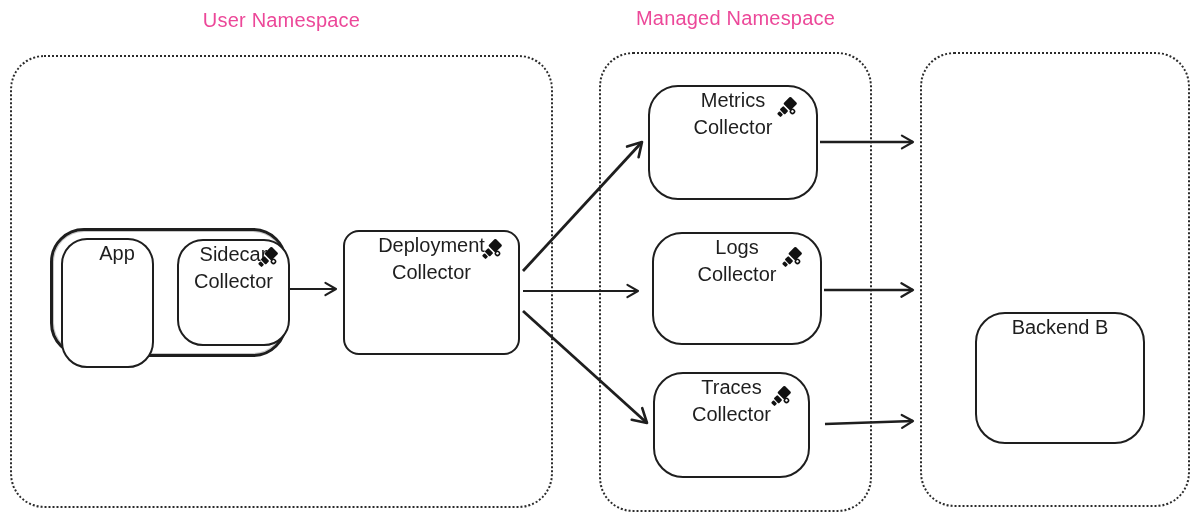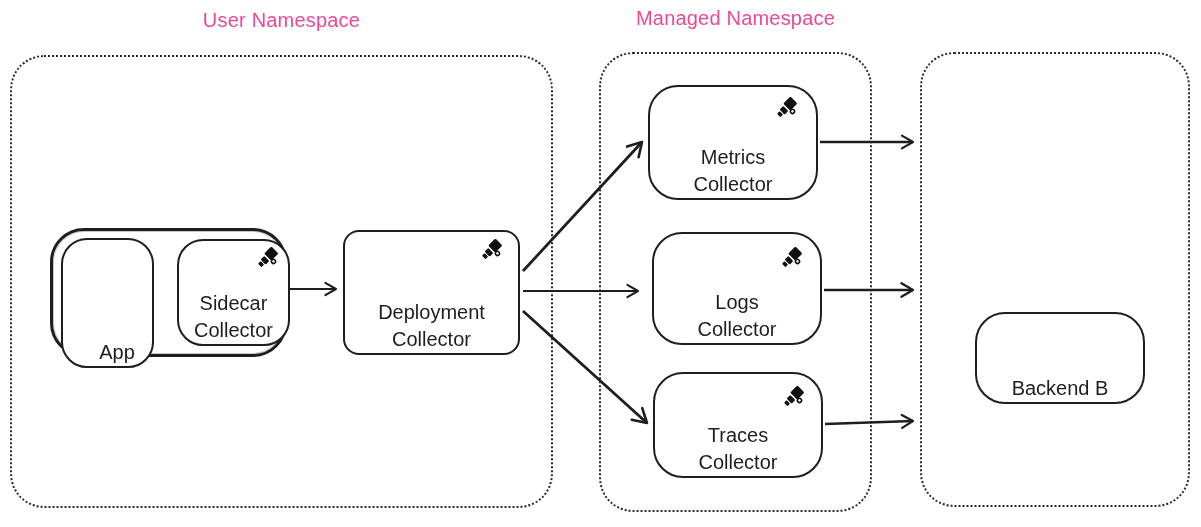--- a/index.html
+++ b/index.html
@@ -28,21 +28,21 @@
     line-height: 26px;
     color: #ec4899;
     letter-spacing: 0.2px;
   }
   .node {
     position: absolute;
     background: #ffffff;
     border: 2.5px solid #1e1e1e;
     border-radius: 30px;
     display: flex;
-    align-items: flex-end;
+    align-items: flex-start;
     justify-content: center;
     text-align: center;
     z-index: 2;
   }
   .node .label {
     font-size: 20px;
     line-height: 27px;
     white-space: pre-line;
     color: #1e1e1e;
   }
@@ -153,31 +153,31 @@
         <rect x="1.4" y="10.2" width="3.4" height="4.6" rx="0.9" fill="#111"></rect>
         <rect x="5.8" y="9.2" width="4.8" height="6.6" rx="1" fill="#111"></rect>
         <rect x="12" y="7.6" width="9.4" height="9.2" rx="1.2" fill="#111"></rect>
         <circle cx="13" cy="18.8" r="1.9" fill="none" stroke="#111" stroke-width="1.4"></circle>
       </g>
     </svg>
     <span class="label">Logs
 Collector</span>
   </div>
 
-  <div class="node" style="left:653px; top:372px; width:170px; height:106px;">
+  <div class="node" style="left:653px; top:372px; width:157px; height:106px;">
     <svg class="tele-icon" style="top:9px; right:14px;" viewBox="0 0 24 24">
       <g transform="rotate(-45 12 12)">
         <rect x="1.4" y="10.2" width="3.4" height="4.6" rx="0.9" fill="#111"></rect>
         <rect x="5.8" y="9.2" width="4.8" height="6.6" rx="1" fill="#111"></rect>
         <rect x="12" y="7.6" width="9.4" height="9.2" rx="1.2" fill="#111"></rect>
         <circle cx="13" cy="18.8" r="1.9" fill="none" stroke="#111" stroke-width="1.4"></circle>
       </g>
     </svg>
     <span class="label">Traces
 Collector</span>
   </div>
 
 
-  <div class="node" style="left:975px; top:312px; width:170px; height:92px;">
+  <div class="node" style="left:975px; top:312px; width:170px; height:132px;">
     <span class="label">Backend B</span>
   </div>
 
 </div>
 
 </body></html>

